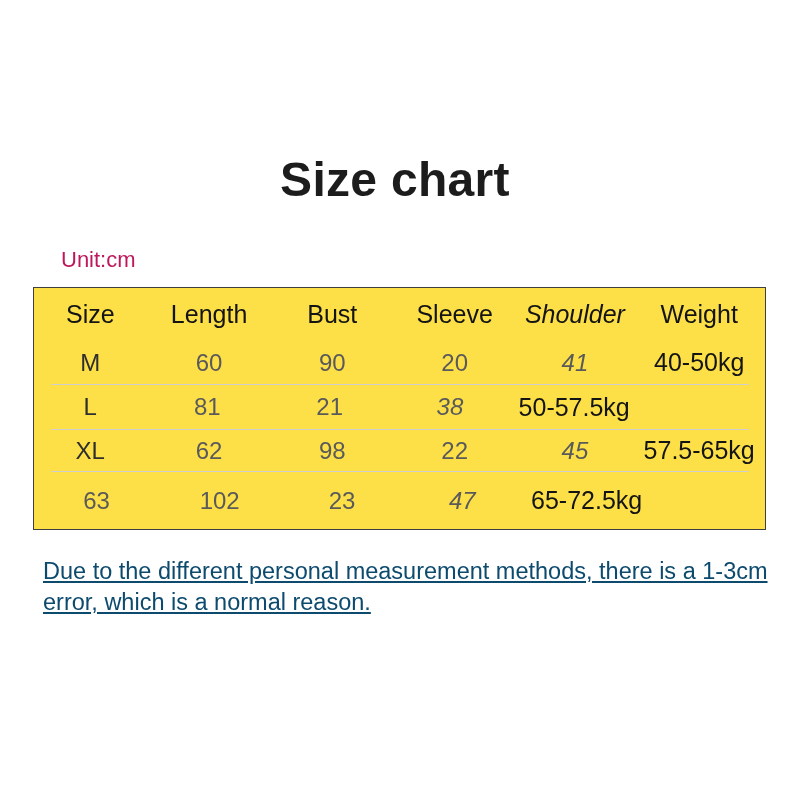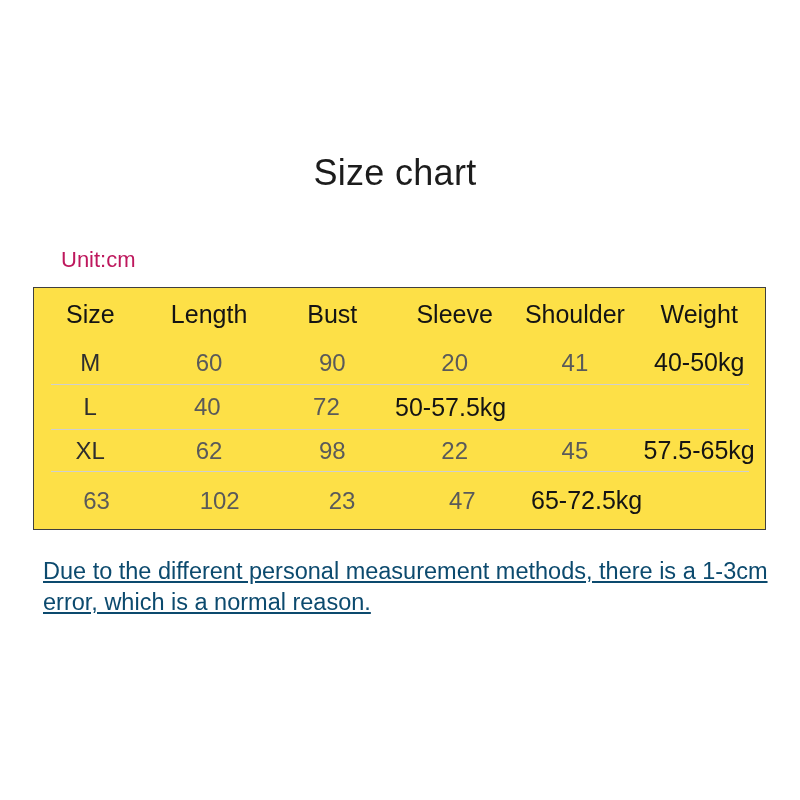--- a/index.html
+++ b/index.html
@@ -15,23 +15,24 @@
     color: #1a1a1a;
     overflow: hidden;
   }
 
   .page-title {
     position: absolute;
     top: 152px;
     left: 0;
     width: 790px;
     text-align: center;
-    font-size: 36px;
+    font-size: 48px;
     letter-spacing: 0.3px;
     color: #1c1c1c;
+    font-weight: bold;
   }
 
   .unit-label {
     position: absolute;
     top: 247px;
     left: 61px;
     font-size: 22px;
     color: #be185d;
   }
 
@@ -68,21 +69,21 @@
 
   .cell {
     text-align: center;
     box-sizing: border-box;
     white-space: nowrap;
   }
   .c0 { width: 15.4%; }
   .c1 { width: 17.1%; }
   .c2 { width: 16.6%; }
   .c3 { width: 16.9%; }
-  .c4 { width: 16.0%; }
+  .c4 { width: 16.0%; font-style: italic; }
   .c5 { width: 18.0%; }
 
   .th {
     font-size: 25px;
     color: #141414;
   }
   .cell-size {
     font-size: 24px;
     color: #2e2e2e;
   }
@@ -130,22 +131,23 @@
     <div class="cell c2 cell-num">90</div>
     <div class="cell c3 cell-num">20</div>
     <div class="cell c4 cell-num">41</div>
     <div class="cell c5 cell-weight">40-50kg</div>
   </div>
 
   <div class="sep"></div>
 
   <div class="trow row-l">
     <div class="cell c0 cell-size">L</div>
-    <div class="cell c2 cell-num">40</div>
-    <div class="cell c4 cell-num">72</div>
+    <div class="cell c2 cell-num">81</div>
+    <div class="cell c3 cell-num">21</div>
+    <div class="cell c4 cell-num">38</div>
     <div class="cell c5 cell-weight">50-57.5kg</div>
   </div>
 
   <div class="sep"></div>
 
   <div class="trow row-xl">
     <div class="cell c0 cell-size">XL</div>
     <div class="cell c1 cell-num">62</div>
     <div class="cell c2 cell-num">98</div>
     <div class="cell c3 cell-num">22</div>

